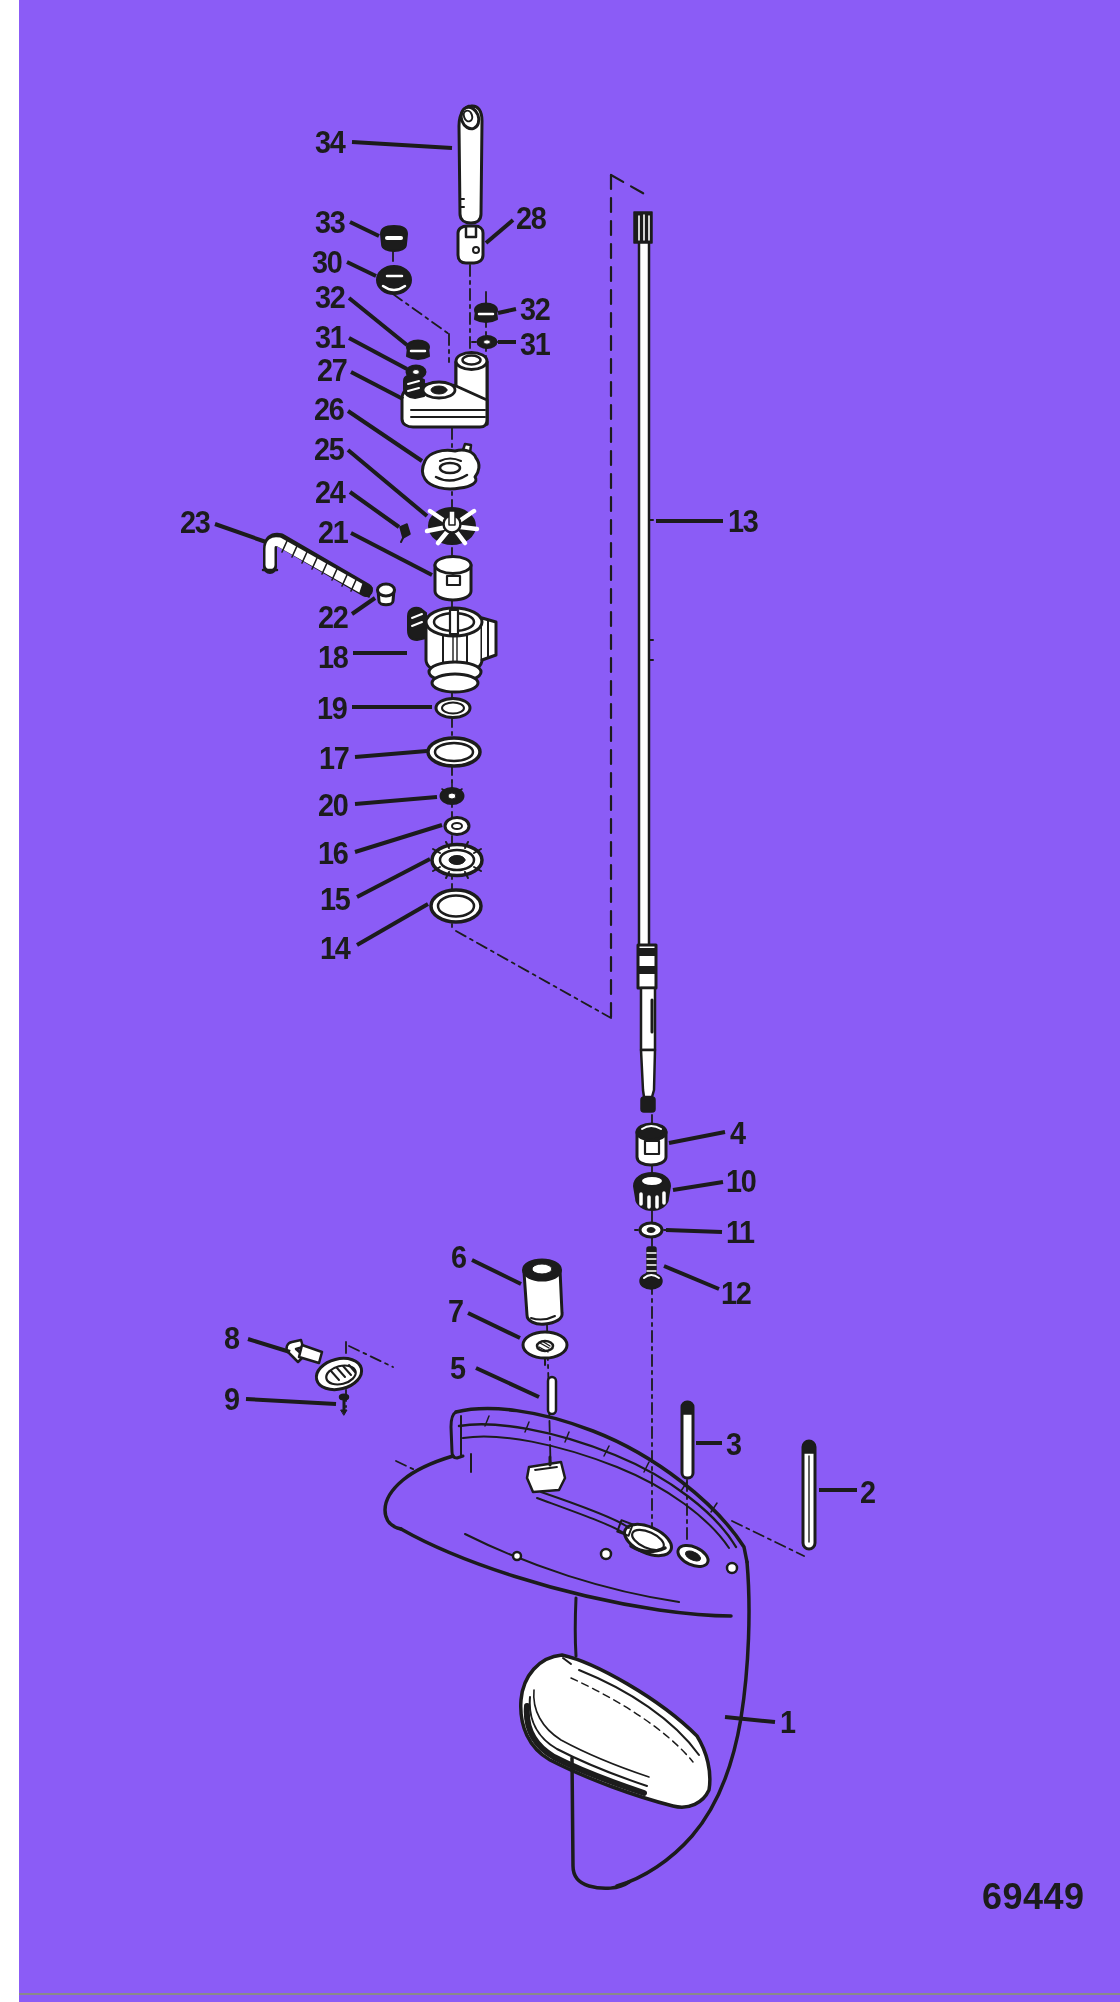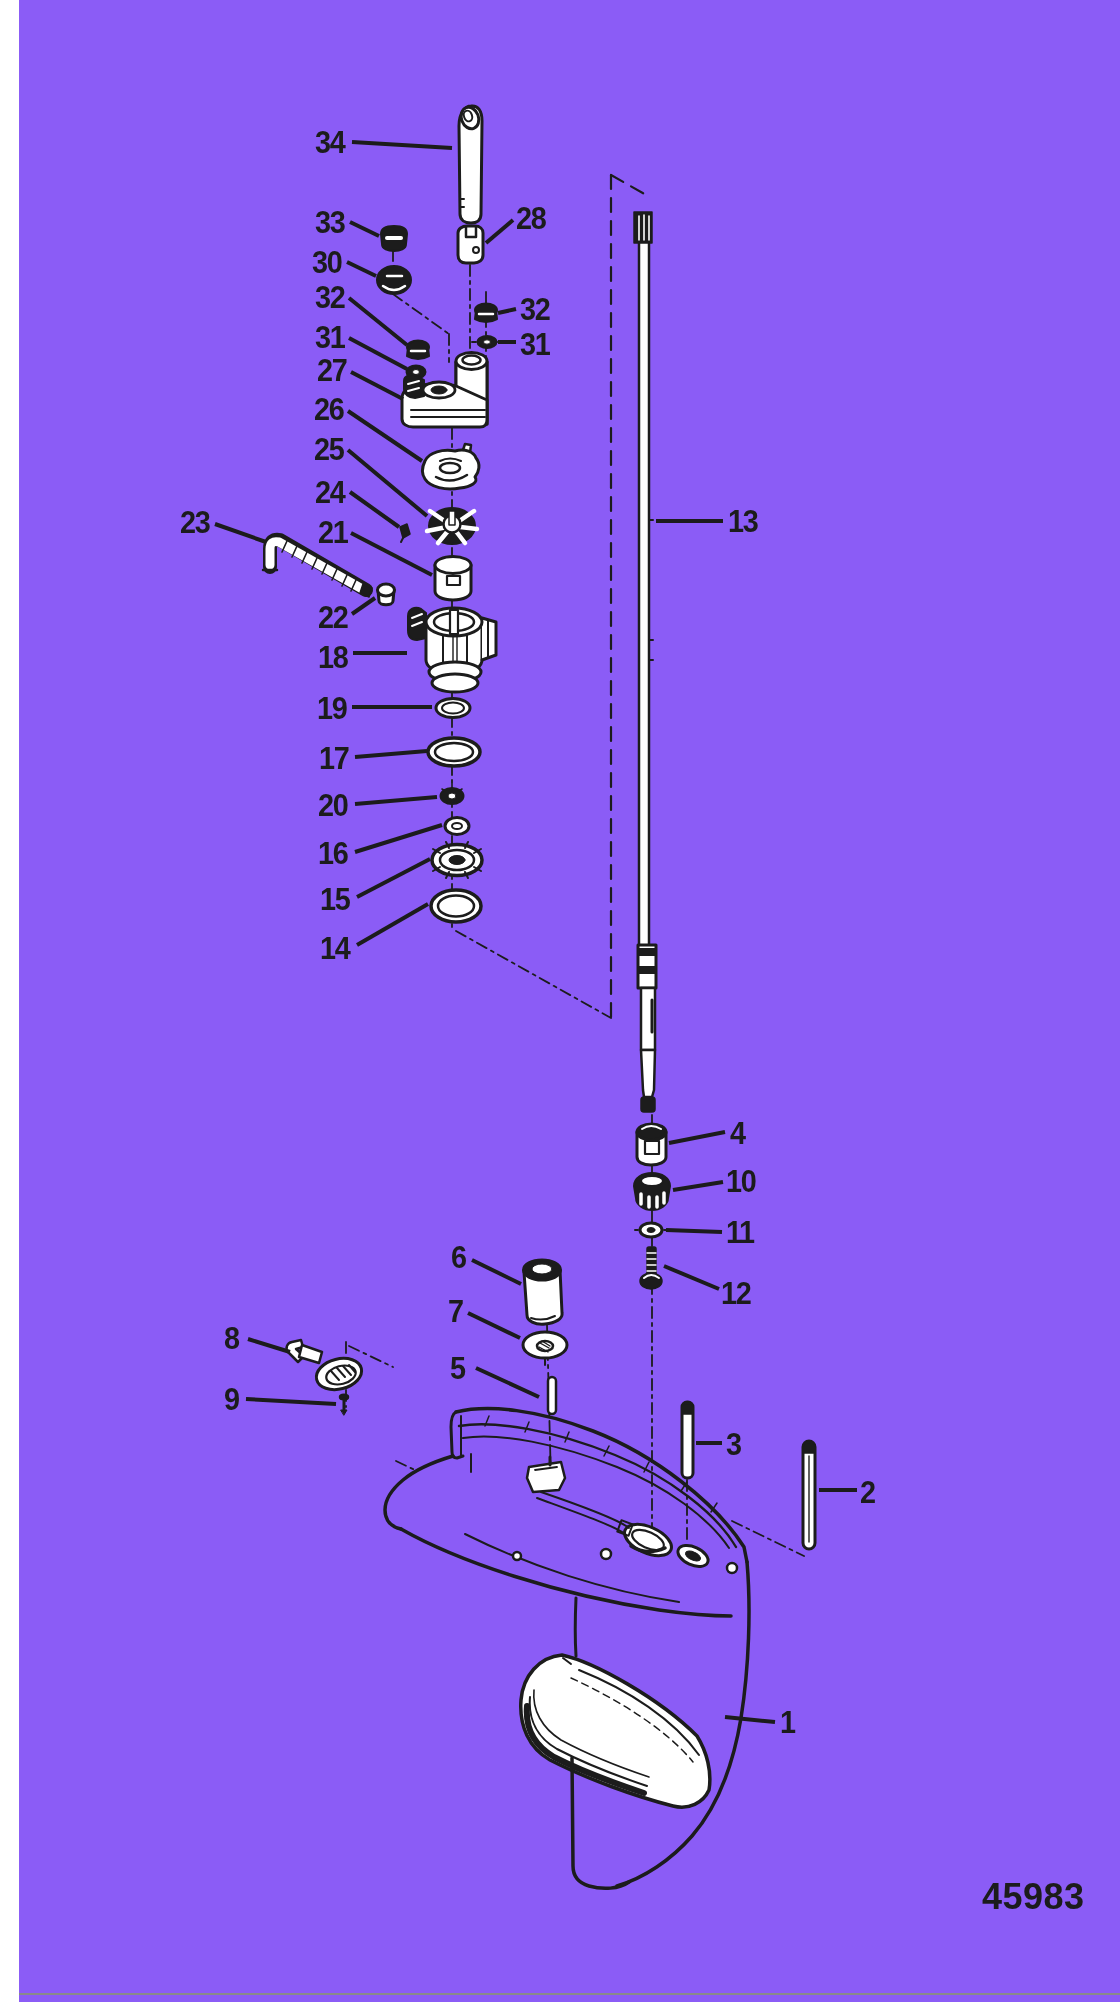--- a/index.html
+++ b/index.html
@@ -409,15 +409,15 @@
   <div class="callout" style="left:702px;top:1277px">12</div>
   <div class="callout" style="left:432px;top:1241px">6</div>
   <div class="callout" style="left:429px;top:1295px">7</div>
   <div class="callout" style="left:431px;top:1352px">5</div>
   <div class="callout" style="left:205px;top:1322px">8</div>
   <div class="callout" style="left:205px;top:1383px">9</div>
   <div class="callout" style="left:707px;top:1428px">3</div>
   <div class="callout" style="left:841px;top:1476px">2</div>
   <div class="callout" style="left:761px;top:1706px">1</div>
 
-  <div class="drawing-number">45983</div>
+  <div class="drawing-number">69449</div>
   <div class="bottom-rule"></div>
 </div>
 
 </body></html>

